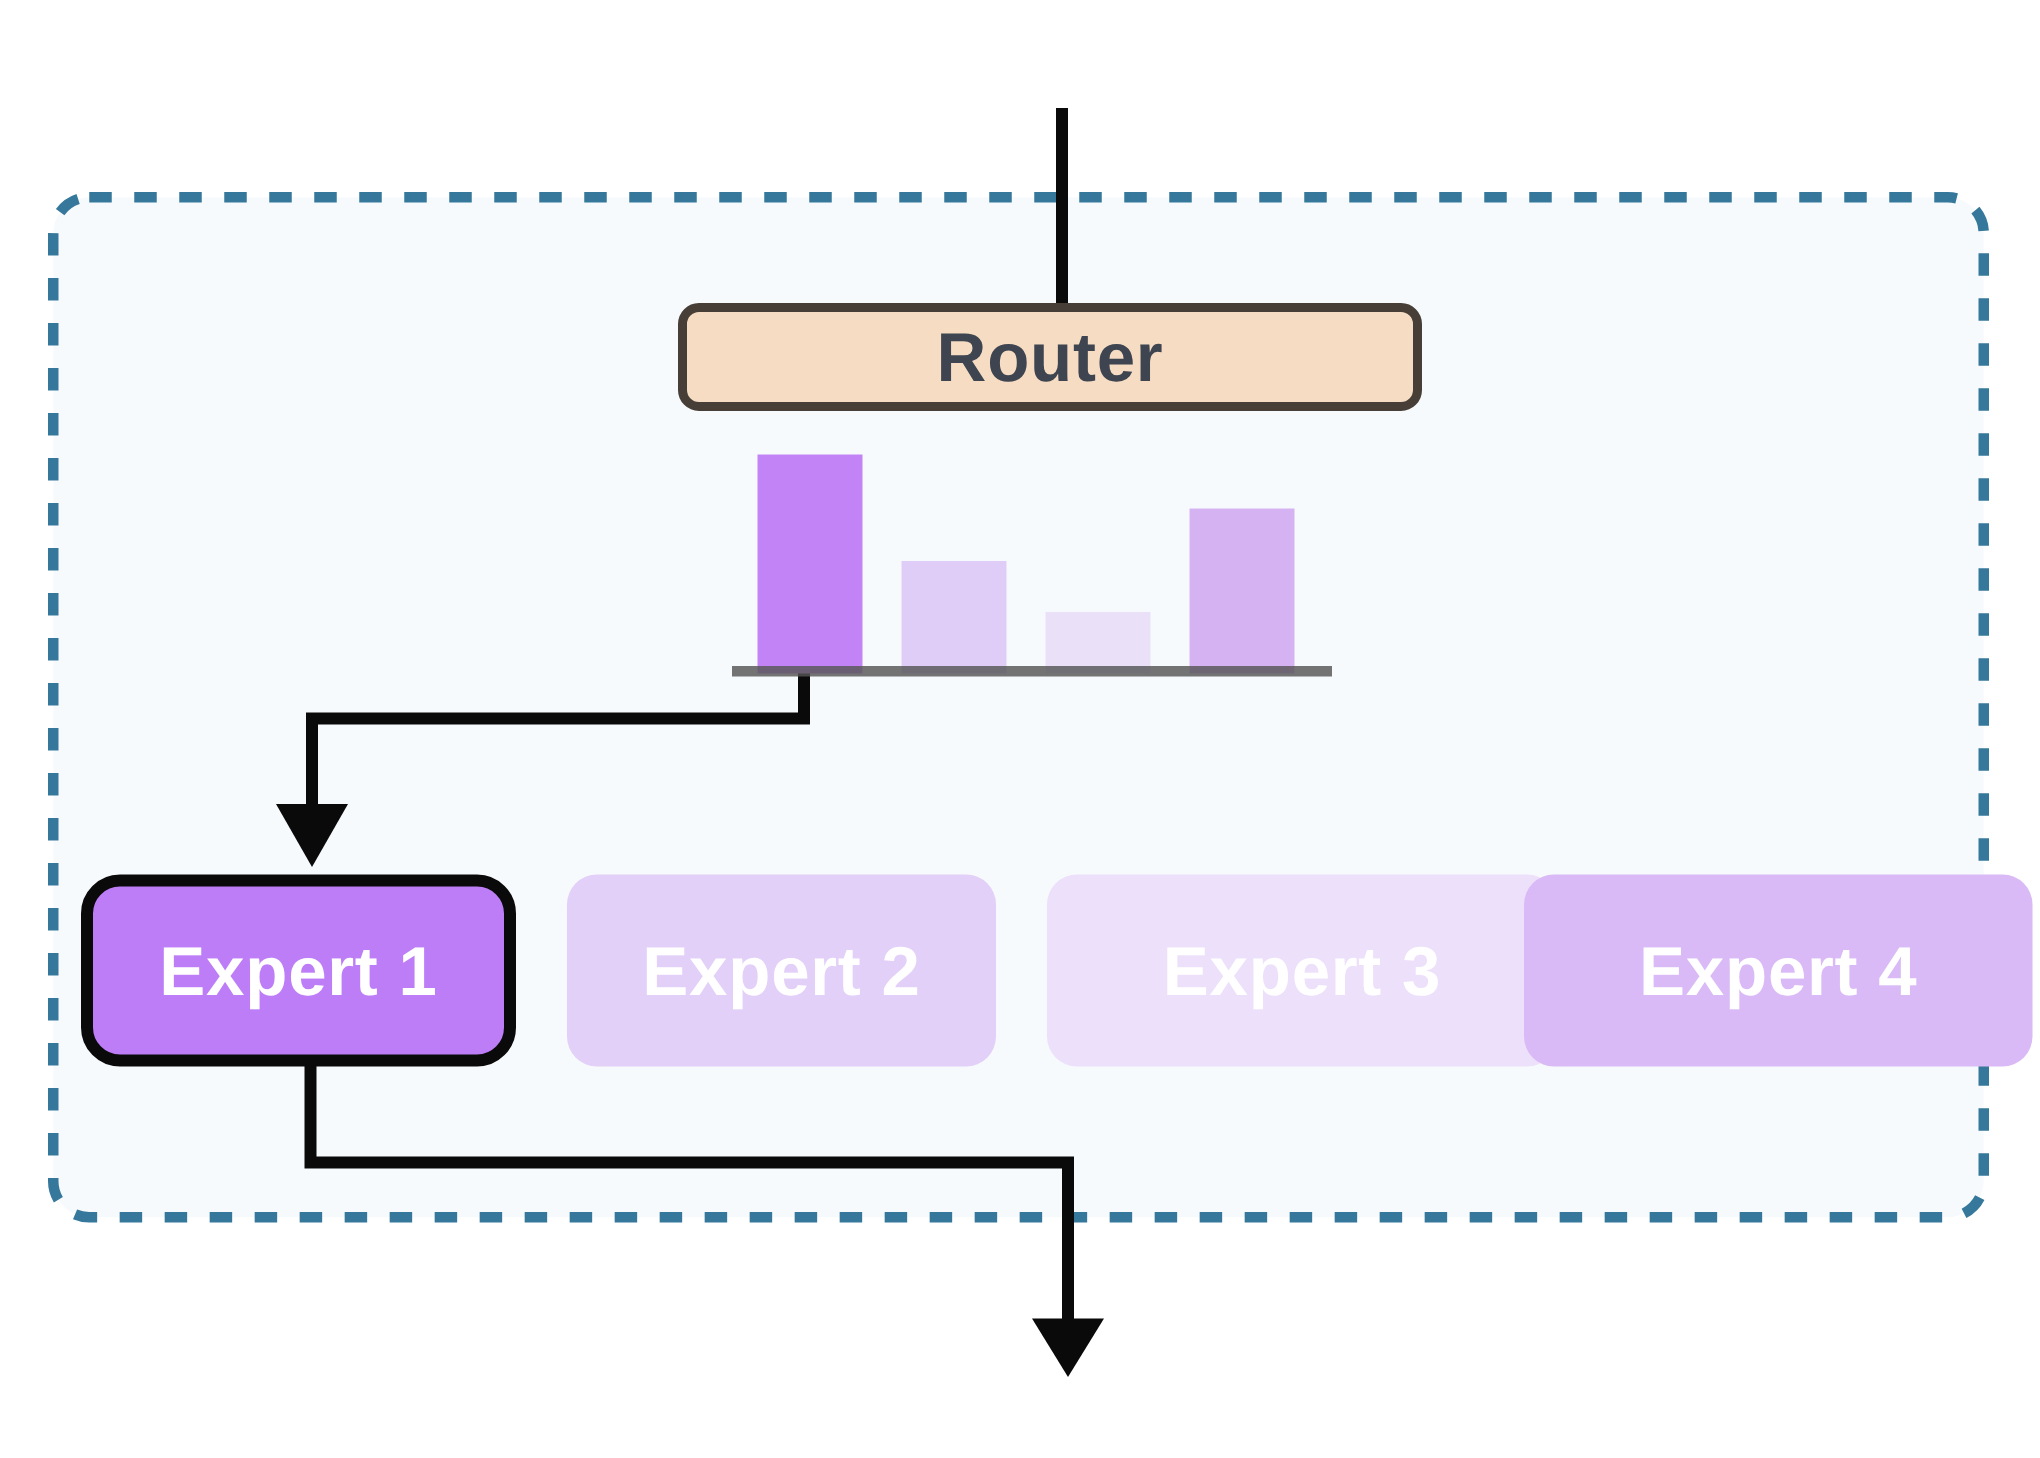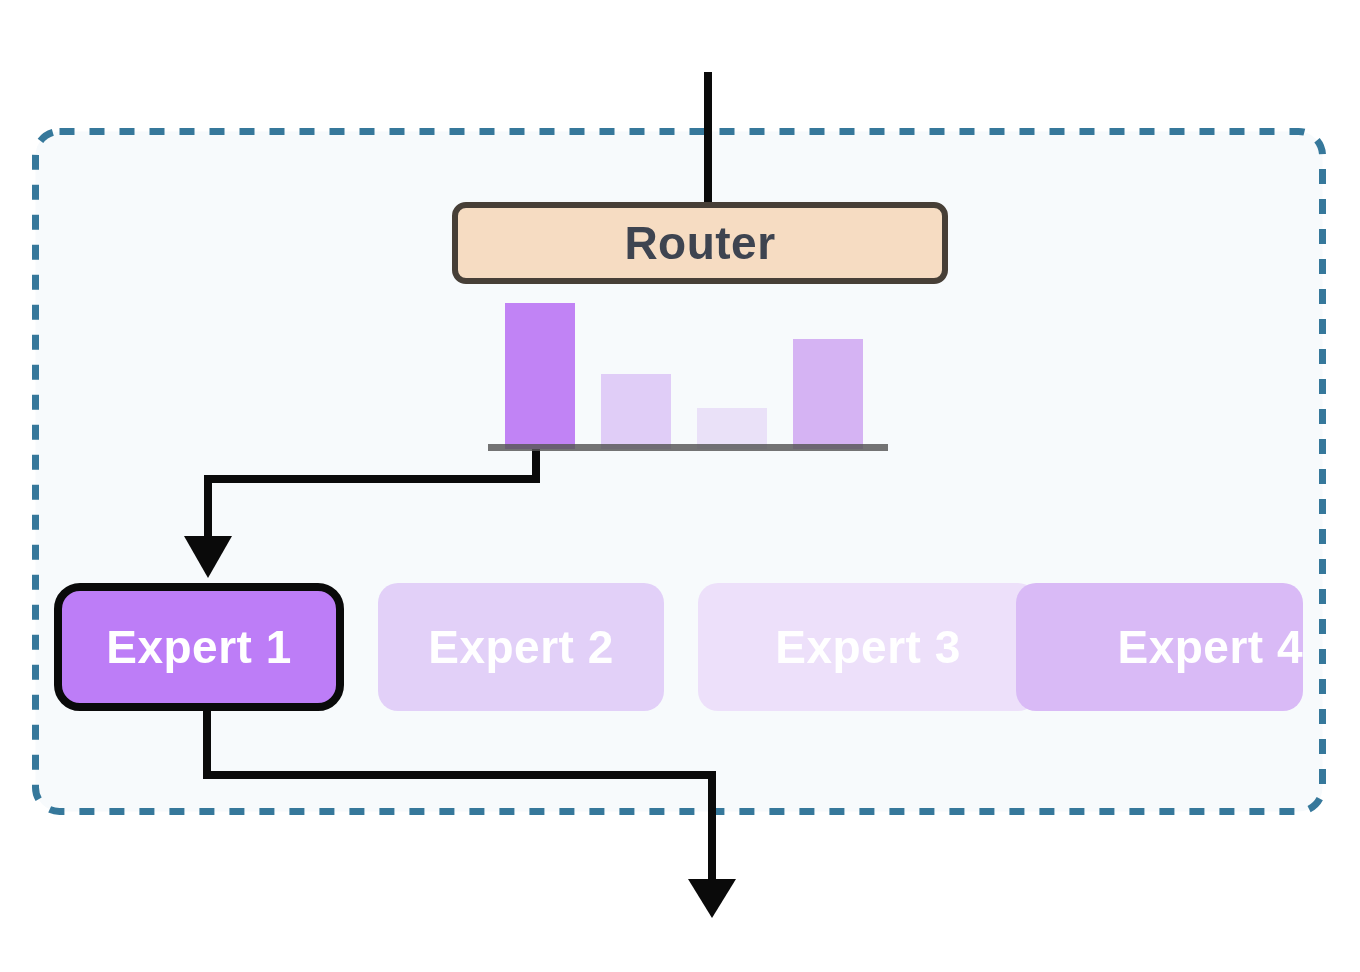--- a/index.html
+++ b/index.html
@@ -19,21 +19,21 @@
     position: absolute;
     left: 0; top: 0;
     width: 1360px;
     height: 972px;
   }
   .router {
     position: absolute;
     left: 452px;
     top: 202px;
     width: 496px;
-    height: 82px;
+    height: 72px;
     box-sizing: border-box;
     background: #f6dcc2;
     border: 6px solid #473f37;
     border-radius: 14px;
     display: flex;
     align-items: center;
     justify-content: center;
   }
   .router .label {
     color: #3e4450;
@@ -77,21 +77,21 @@
     font-weight: bold;
     letter-spacing: 0.5px;
   }
   .expert.selected {
     border: 8px solid #0a0a0a;
     border-radius: 26px;
   }
   .expert-1 { left: 54px;   width: 290px; }
   .expert-2 { left: 378px;  width: 286px; }
   .expert-3 { left: 698px;  width: 340px; }
-  .expert-4 { left: 1016px; width: 287px; justify-content: flex-end; }
+  .expert-4 { left: 1016px; width: 339px; }
 </style>
 </head>
 <body>
 
 <div class="canvas">
 
   <svg class="lines-layer" width="1360" height="972" viewBox="0 0 1360 972" xmlns="http://www.w3.org/2000/svg">
 
     <rect x="35.5" y="131.5" width="1287" height="680" rx="24" ry="24" fill="#f7fafc" stroke="#36789b" stroke-width="7" stroke-dasharray="15 15"></rect>
 

